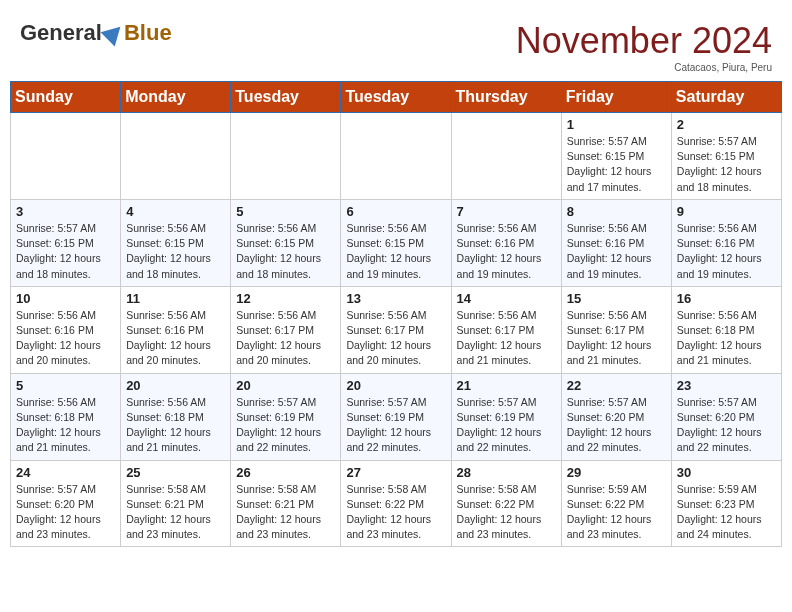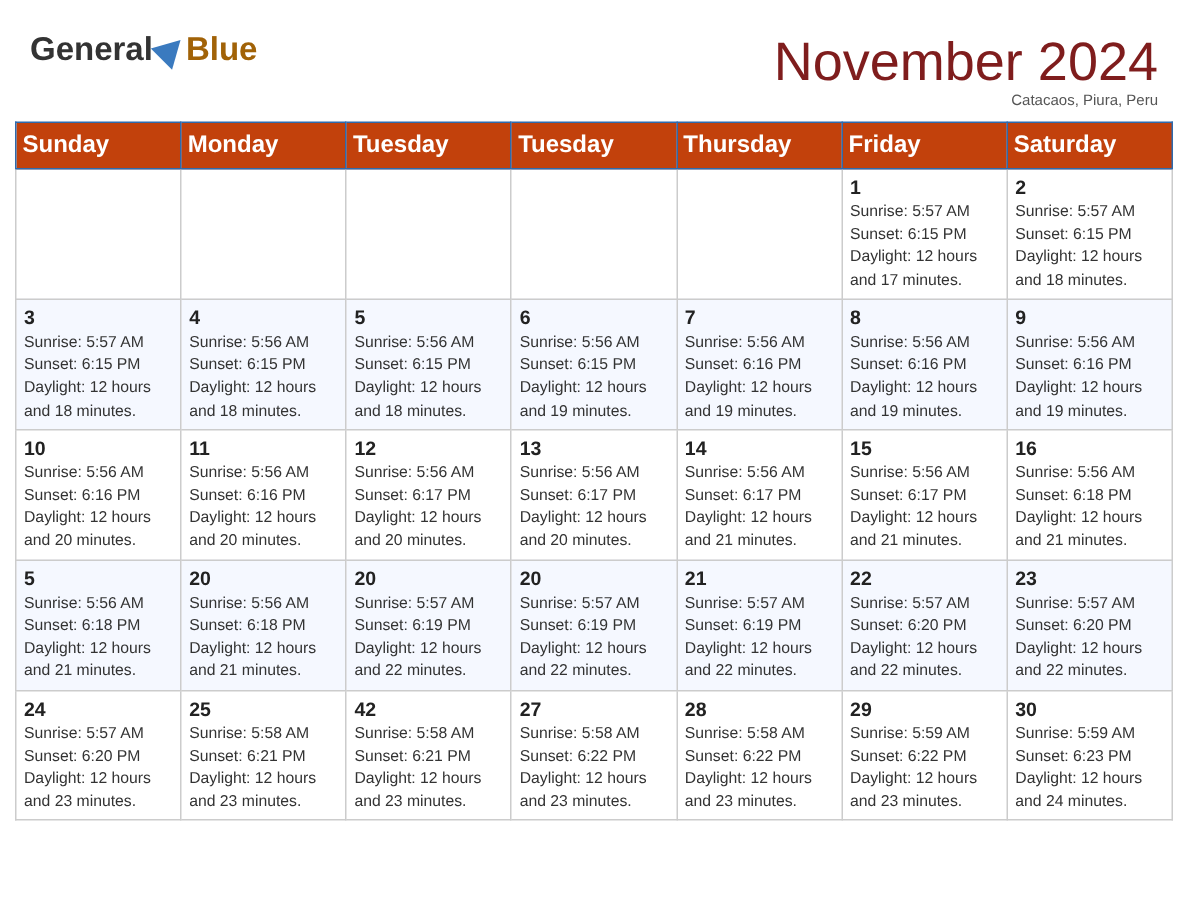--- a/index.html
+++ b/index.html
@@ -304,21 +304,21 @@
 and 23 minutes.</div>
         </td>
         <td>
           <span class="day-number">25</span>
           <div class="day-info" style="white-space: pre-line;">Sunrise: 5:58 AM
 Sunset: 6:21 PM
 Daylight: 12 hours
 and 23 minutes.</div>
         </td>
         <td>
-          <span class="day-number">42</span>
+          <span class="day-number">26</span>
           <div class="day-info" style="white-space: pre-line;">Sunrise: 5:58 AM
 Sunset: 6:21 PM
 Daylight: 12 hours
 and 23 minutes.</div>
         </td>
         <td>
           <span class="day-number">27</span>
           <div class="day-info" style="white-space: pre-line;">Sunrise: 5:58 AM
 Sunset: 6:22 PM
 Daylight: 12 hours

